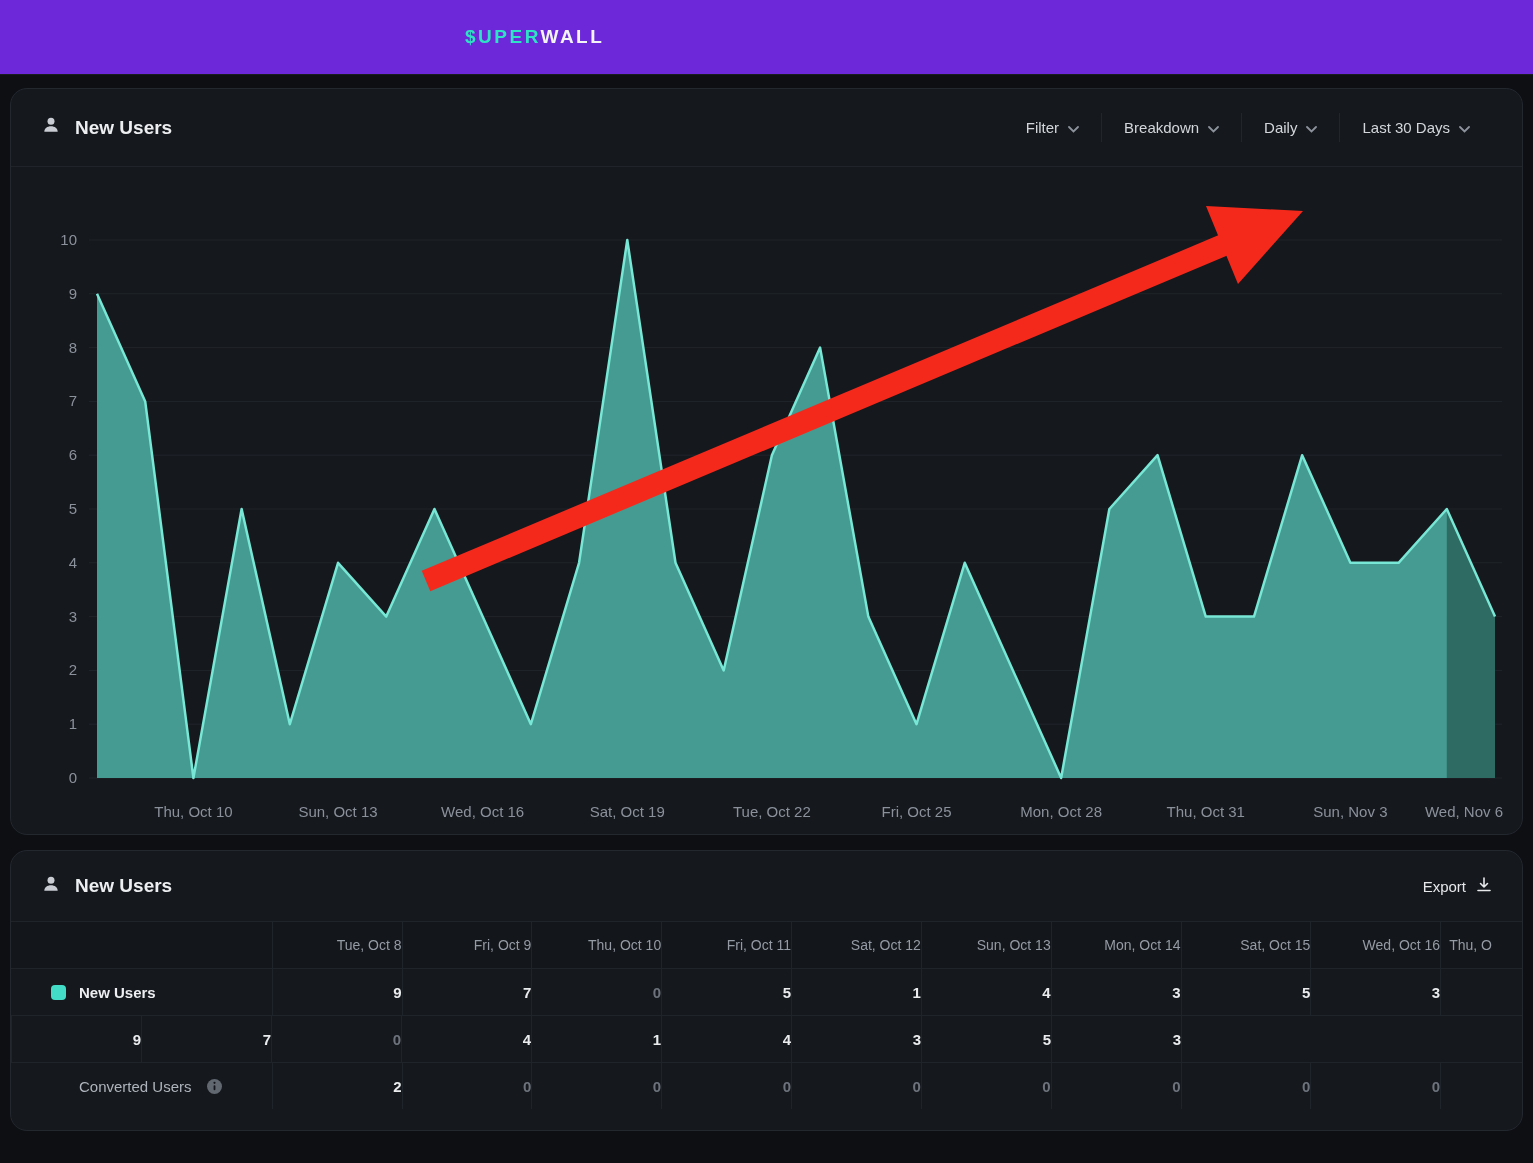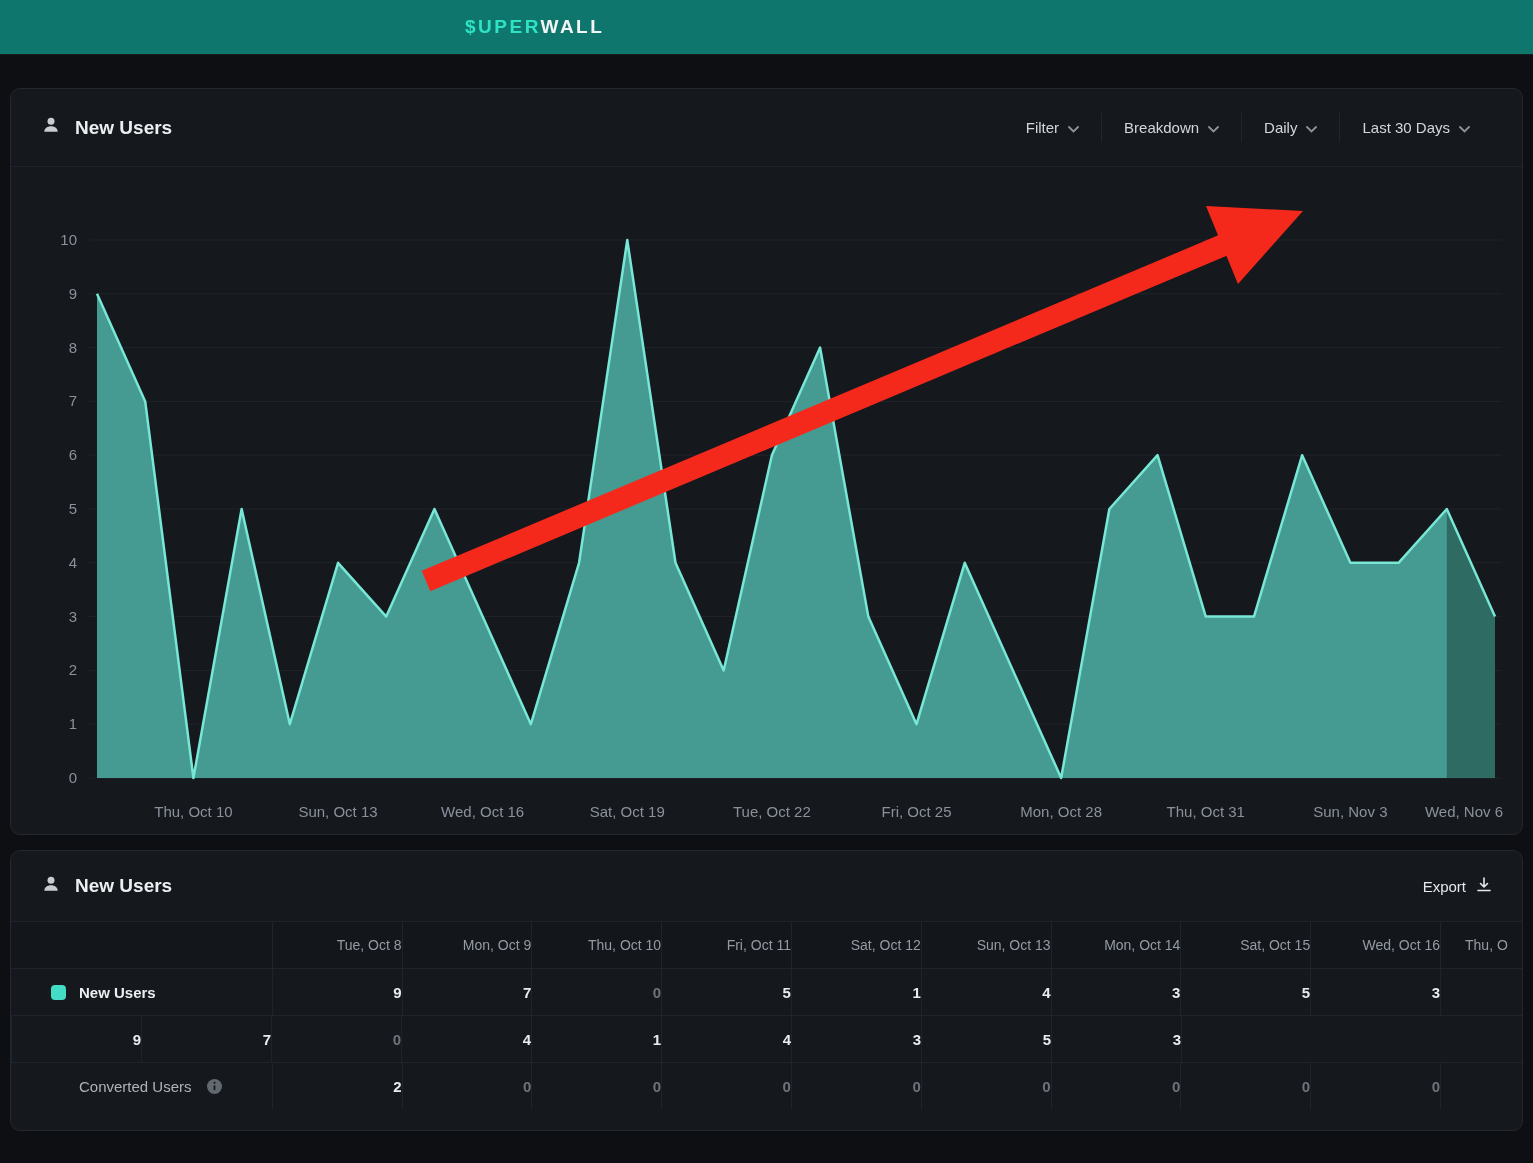--- a/index.html
+++ b/index.html
@@ -6,34 +6,34 @@
   html,body { width:1533px; height:1163px; }
   body {
     background:#0d0f13;
     font-family:"Liberation Sans", sans-serif;
     position:relative;
     overflow:hidden;
     color:#ecedef;
   }
   
   .topbar {
-    position:absolute; top:0; left:0; width:100%; height:55px;
-    background:#0f766e; border-bottom:1px solid #191d22;
+    position:absolute; top:0; left:0; width:100%; height:75px;
+    background:#6d28d9; border-bottom:1px solid #191d22;
   }
   .logo {
     position:absolute; left:465px; top:50%; transform:translateY(-50%);
     font-size:19px; font-weight:bold; letter-spacing:2.5px; white-space:nowrap;
   }
   .logo .p1 { color:#2ee3c3; }
   .logo .p2 { color:#f2f4f6; }
 
   
   .card {
     position:absolute; left:10px; width:1513px;
-    background:#15181d; border:1px solid #23272e; border-radius:10px;
+    background:#15181d; border:1px solid #23272e; border-radius:17px;
   }
   #chart-card { top:88px; height:747px; }
   #table-card { top:850px; height:281px; }
 
   .card-header {
     position:absolute; top:0; left:0; right:0; height:78px;
     display:flex; align-items:center; padding:0 30px;
   }
   #chart-card .card-header { border-bottom:1px solid #20242a; }
   #table-card .card-header { height:70px; }
@@ -63,21 +63,21 @@
   #data-table { position:absolute; top:70px; left:0; right:0; }
   .trow { display:flex; height:47px; border-top:1px solid #1f232a; }
   .trow.thead { background:#13161b; color:#959ba4; font-size:14px; }
   .tcell {
     border-left:1px solid #1f232a;
     display:flex; align-items:center; justify-content:flex-end;
     overflow:hidden; white-space:nowrap;
   }
   .tcell.c0 { border-left:none; justify-content:flex-start; padding-left:40px; padding-right:10px; width:261px; }
   .tcell.cd { width:130px; }
-  .tcell.cp { width:82px; padding-right:0; justify-content:flex-start; padding-left:24px; }
+  .tcell.cp { width:82px; padding-right:0; justify-content:flex-start; padding-left:8px; }
   .num { font-weight:bold; color:#e9ebed; font-size:15px; }
   .num.zero { color:#6d737c; }
   .swatch { width:15px; height:15px; border-radius:4px; margin-right:13px; flex:none; }
   .swatch-spacer { width:15px; margin-right:13px; flex:none; }
   .rlabel-main { color:#eceef0; font-weight:bold; font-size:15px; }
   .rlabel-dim { color:#aeb4bb; font-size:15px; }
   .info-wrap { margin-left:14px; display:flex; align-items:center; }
 </style>
 </head>
 <body>
@@ -190,21 +190,21 @@
             <path d="M8 1v9M4.5 6.5L8 10l3.5-3.5" stroke="#e6e8ea" stroke-width="1.6" fill="none" stroke-linecap="round" stroke-linejoin="round"></path>
             <path d="M2 13.5h12" stroke="#e6e8ea" stroke-width="1.6" stroke-linecap="round"></path>
           </svg>
       </span>
     </div>
   </div>
   <div id="data-table">
       <div class="trow thead">
         <div class="tcell c0"></div>
         <div class="tcell cd">Tue, Oct 8</div>
-        <div class="tcell cd">Mon, Oct 9</div>
+        <div class="tcell cd">Fri, Oct 9</div>
         <div class="tcell cd">Thu, Oct 10</div>
         <div class="tcell cd">Fri, Oct 11</div>
         <div class="tcell cd">Sat, Oct 12</div>
         <div class="tcell cd">Sun, Oct 13</div>
         <div class="tcell cd">Mon, Oct 14</div>
         <div class="tcell cd">Sat, Oct 15</div>
         <div class="tcell cd">Wed, Oct 16</div>
         <div class="tcell cp">Thu, O</div>
       </div>
       <div class="trow">

